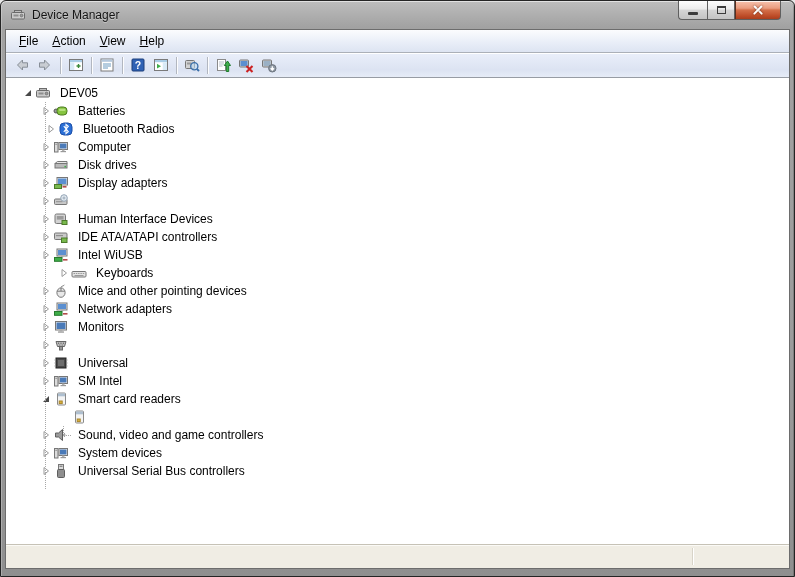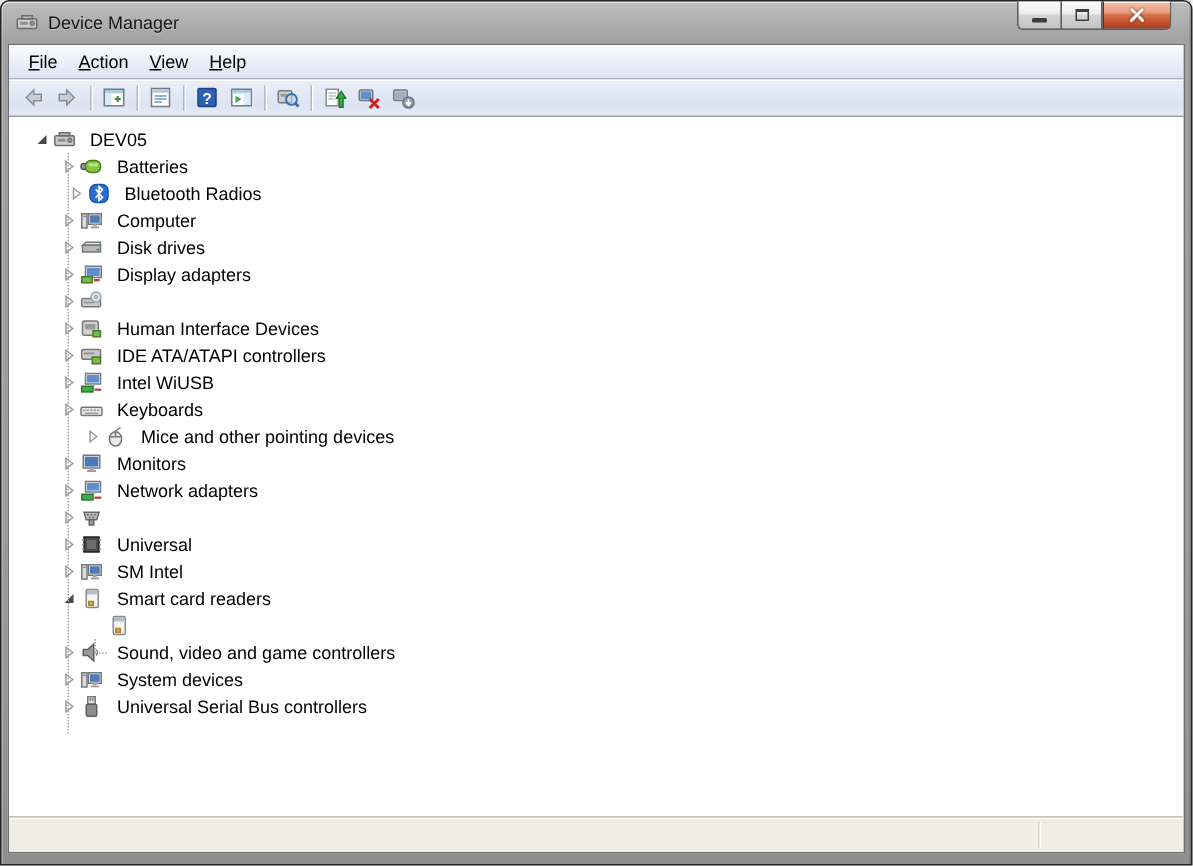--- a/index.html
+++ b/index.html
@@ -383,89 +383,89 @@
             <svg width="16" height="16" viewBox="0 0 16 16" xmlns="http://www.w3.org/2000/svg">
               <rect x="4" y="2" width="10" height="7" fill="#ececec" stroke="#777"></rect>
               <rect x="5" y="3" width="8" height="5" fill="#5b8fd0"></rect>
               <rect x="8" y="9" width="2.5" height="1.2" fill="#aaa"></rect>
               <rect x="1.5" y="10.5" width="7.5" height="3.8" fill="#3fae49" stroke="#277a2e"></rect>
               <rect x="10" y="12" width="4.5" height="1.6" fill="#b24a4a"></rect>
             </svg>
           </span>
           <span class="t-label">Intel WiUSB</span>
         </div>
-        <div class="row" style="padding-left: 33px;">
+        <div class="row" style="padding-left: 51px;">
           <span class="expander">
             <svg width="14" height="14" viewBox="0 0 14 14" xmlns="http://www.w3.org/2000/svg">
               <path d="M5 3.5 L9.5 7 L5 10.5 Z" fill="#fff" stroke="#9a9a9a"></path>
             </svg>
           </span>
           <span class="t-icon">
             <svg width="16" height="16" viewBox="0 0 16 16" xmlns="http://www.w3.org/2000/svg">
               <rect x="1" y="6.5" width="14" height="5.5" rx="1" fill="#e4e4e4" stroke="#777"></rect>
               <g fill="#9a9a9a">
                 <rect x="2.5" y="8" width="1.5" height="1"></rect>
                 <rect x="4.8" y="8" width="1.5" height="1"></rect>
                 <rect x="7.1" y="8" width="1.5" height="1"></rect>
                 <rect x="9.4" y="8" width="1.5" height="1"></rect>
                 <rect x="11.7" y="8" width="1.5" height="1"></rect>
                 <rect x="3.5" y="10" width="9" height="1"></rect>
               </g>
             </svg>
           </span>
           <span class="t-label">Keyboards</span>
         </div>
-        <div class="row" style="padding-left: 49px;">
+        <div class="row" style="padding-left: 33px;">
           <span class="expander">
             <svg width="14" height="14" viewBox="0 0 14 14" xmlns="http://www.w3.org/2000/svg">
               <path d="M5 3.5 L9.5 7 L5 10.5 Z" fill="#fff" stroke="#9a9a9a"></path>
             </svg>
           </span>
           <span class="t-icon">
             <svg width="16" height="16" viewBox="0 0 16 16" xmlns="http://www.w3.org/2000/svg">
               <path d="M8 4.5 C8 2.8 10.8 3.4 11.3 1.8" stroke="#777" fill="none"></path>
               <ellipse cx="8" cy="9.6" rx="4.1" ry="4.7" fill="#e8e8e8" stroke="#777"></ellipse>
               <line x1="8" y1="5" x2="8" y2="8.2" stroke="#777"></line>
               <line x1="4.2" y1="8.2" x2="11.8" y2="8.2" stroke="#777"></line>
             </svg>
           </span>
           <span class="t-label">Mice and other pointing devices</span>
-        </div>
-        <div class="row" style="padding-left: 33px;">
-          <span class="expander">
-            <svg width="14" height="14" viewBox="0 0 14 14" xmlns="http://www.w3.org/2000/svg">
-              <path d="M5 3.5 L9.5 7 L5 10.5 Z" fill="#fff" stroke="#9a9a9a"></path>
-            </svg>
-          </span>
-          <span class="t-icon">
-            <svg width="16" height="16" viewBox="0 0 16 16" xmlns="http://www.w3.org/2000/svg">
-              <rect x="2.5" y="2.5" width="11" height="8.5" fill="#ececec" stroke="#777"></rect>
-              <rect x="3.5" y="3.5" width="9" height="6.5" fill="#4a7ab8"></rect>
-              <rect x="6.5" y="11" width="3" height="1.4" fill="#aaa"></rect>
-              <rect x="5" y="12.4" width="6" height="1.3" fill="#999"></rect>
-            </svg>
-          </span>
-          <span class="t-label">Monitors</span>
         </div>
         <div class="row" style="padding-left: 33px;">
           <span class="expander">
             <svg width="14" height="14" viewBox="0 0 14 14" xmlns="http://www.w3.org/2000/svg">
               <path d="M5 3.5 L9.5 7 L5 10.5 Z" fill="#fff" stroke="#9a9a9a"></path>
             </svg>
           </span>
           <span class="t-icon">
             <svg width="16" height="16" viewBox="0 0 16 16" xmlns="http://www.w3.org/2000/svg">
               <rect x="4" y="2" width="10" height="7" fill="#ececec" stroke="#777"></rect>
               <rect x="5" y="3" width="8" height="5" fill="#5b8fd0"></rect>
               <rect x="8" y="9" width="2.5" height="1.2" fill="#aaa"></rect>
               <rect x="1.5" y="10.5" width="7.5" height="3.8" fill="#3fae49" stroke="#277a2e"></rect>
               <rect x="10" y="12" width="4.5" height="1.6" fill="#b24a4a"></rect>
             </svg>
           </span>
           <span class="t-label">Network adapters</span>
+        </div>
+        <div class="row" style="padding-left: 33px;">
+          <span class="expander">
+            <svg width="14" height="14" viewBox="0 0 14 14" xmlns="http://www.w3.org/2000/svg">
+              <path d="M5 3.5 L9.5 7 L5 10.5 Z" fill="#fff" stroke="#9a9a9a"></path>
+            </svg>
+          </span>
+          <span class="t-icon">
+            <svg width="16" height="16" viewBox="0 0 16 16" xmlns="http://www.w3.org/2000/svg">
+              <rect x="2.5" y="2.5" width="11" height="8.5" fill="#ececec" stroke="#777"></rect>
+              <rect x="3.5" y="3.5" width="9" height="6.5" fill="#4a7ab8"></rect>
+              <rect x="6.5" y="11" width="3" height="1.4" fill="#aaa"></rect>
+              <rect x="5" y="12.4" width="6" height="1.3" fill="#999"></rect>
+            </svg>
+          </span>
+          <span class="t-label">Monitors</span>
         </div>
         <div class="row" style="padding-left: 33px;">
           <span class="expander">
             <svg width="14" height="14" viewBox="0 0 14 14" xmlns="http://www.w3.org/2000/svg">
               <path d="M5 3.5 L9.5 7 L5 10.5 Z" fill="#fff" stroke="#9a9a9a"></path>
             </svg>
           </span>
           <span class="t-icon">
             <svg width="16" height="16" viewBox="0 0 16 16" xmlns="http://www.w3.org/2000/svg">
               <path d="M3 4.5 L13 4.5 L11.5 9.5 L4.5 9.5 Z" fill="#bdbdbd" stroke="#666"></path>

